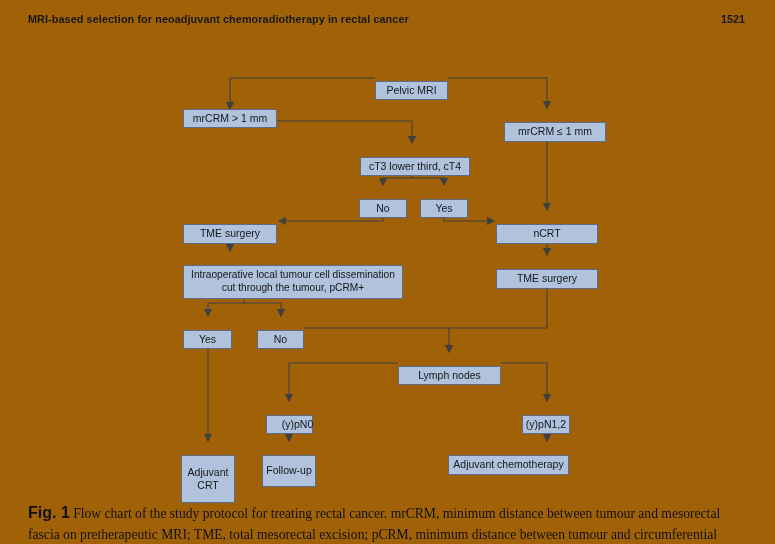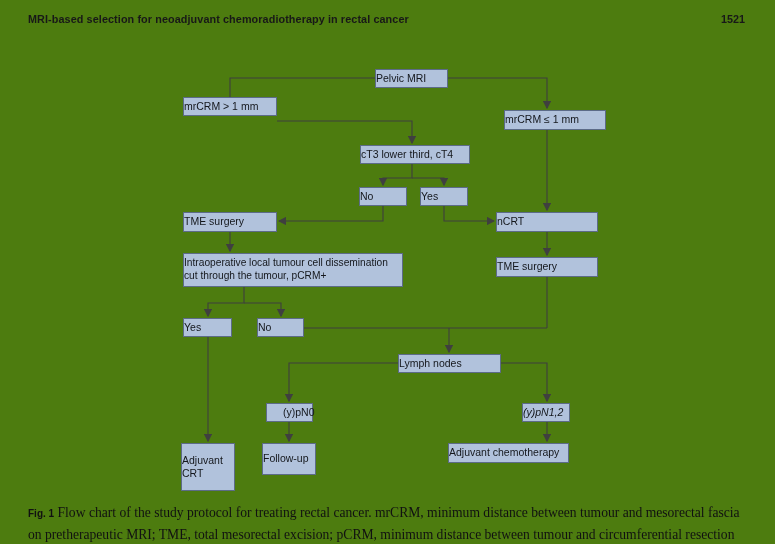--- a/index.html
+++ b/index.html
@@ -4,54 +4,55 @@
 <style>
   :root{
     --node-fill:#b1c2dc;
     --node-border:#5c6b88;
     --connector:#3f3f3f;
   }
   html,body{margin:0;padding:0;background:#fff;}
   .page{
     position:relative;
     width:775px;height:544px;
-    background:#4d7c0f;
+    background:#a16207;
     font-family:"Liberation Sans",sans-serif;
     overflow:hidden;
   }
   .running-head{
     position:absolute;left:28px;top:13px;right:30px;
     display:flex;justify-content:space-between;align-items:baseline;
   }
   .running-title{
     font-size:10.8px;font-weight:bold;color:#181818;letter-spacing:.1px;
   }
   .page-number{
     font-size:10.8px;font-weight:bold;color:#181818;
   }
   .connectors{position:absolute;left:0;top:0;}
   .connectors path{fill:none;stroke:var(--connector);stroke-width:1.1;}
   .node{
     position:absolute;box-sizing:border-box;
     background:var(--node-fill);
     border:1.4px solid var(--node-border);
-    display:flex;flex-direction:column;align-items:flex-start;justify-content:center;
+    display:flex;flex-direction:column;align-items:center;justify-content:center;
     font-size:10.5px;color:#14171c;text-align:center;line-height:1.25;
     white-space:nowrap;
+    margin-top:12px;
   }
   .node.small-text{font-size:10.2px;}
   .caption{
     position:absolute;left:28px;top:488px;width:719px;
     font-family:"Liberation Serif",serif;
     font-size:13.6px;line-height:21.5px;color:#111;
     text-align:left;
   }
   .caption .fig-label{
     font-family:"Liberation Sans",sans-serif;
-    font-weight:bold;font-size:10px;
+    font-weight:bold;font-size:16px;
   }
 </style>
 </head>
 <body>
 
 <div class="page">
 
   <div class="running-head">
     <span class="running-title">MRI-based selection for neoadjuvant chemoradiotherapy in rectal cancer</span>
     <span class="page-number">1521</span>
@@ -150,21 +151,21 @@
   </div>
 
   <div class="node" style="left:398px;top:354px;width:103px;height:19px;">
     <span>Lymph nodes</span>
   </div>
 
   <div class="node" style="left:266px;top:403px;width:47px;height:19px;padding-left:16px;">
     <span>(y)pN0</span>
   </div>
 
-  <div class="node" style="left:522px;top:403px;width:48px;height:19px;font-style:italic;">
+  <div class="node" style="left:522px;top:403px;width:48px;height:19px;">
     <span>(y)pN1,2</span>
   </div>
 
   <div class="node" style="left:181px;top:443px;width:54px;height:48px;">
     <span>Adjuvant</span>
     <span>CRT</span>
   </div>
 
   <div class="node" style="left:262px;top:443px;width:54px;height:32px;">
     <span>Follow-up</span>

